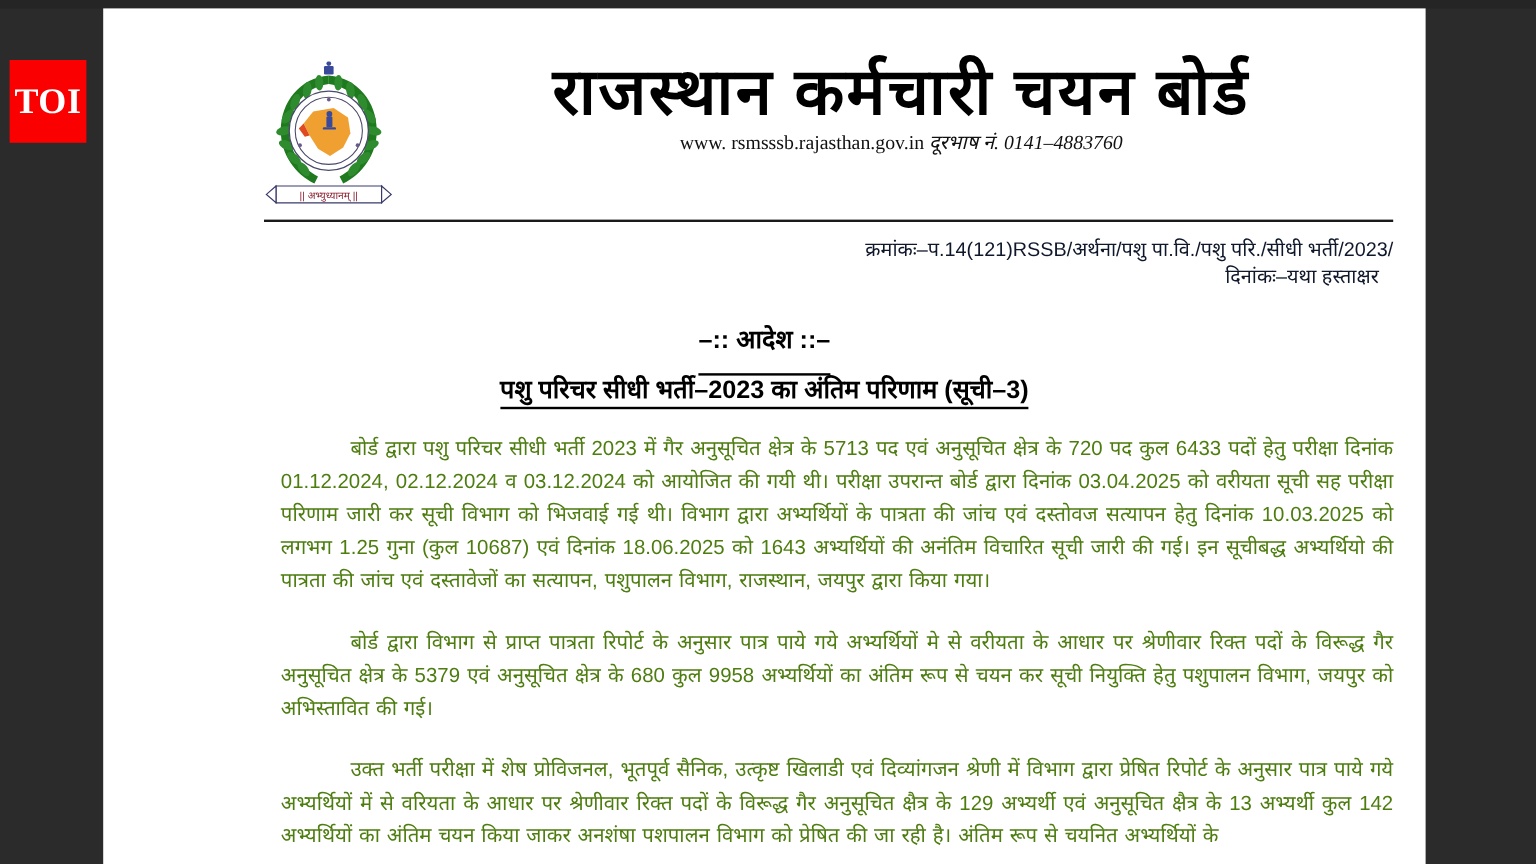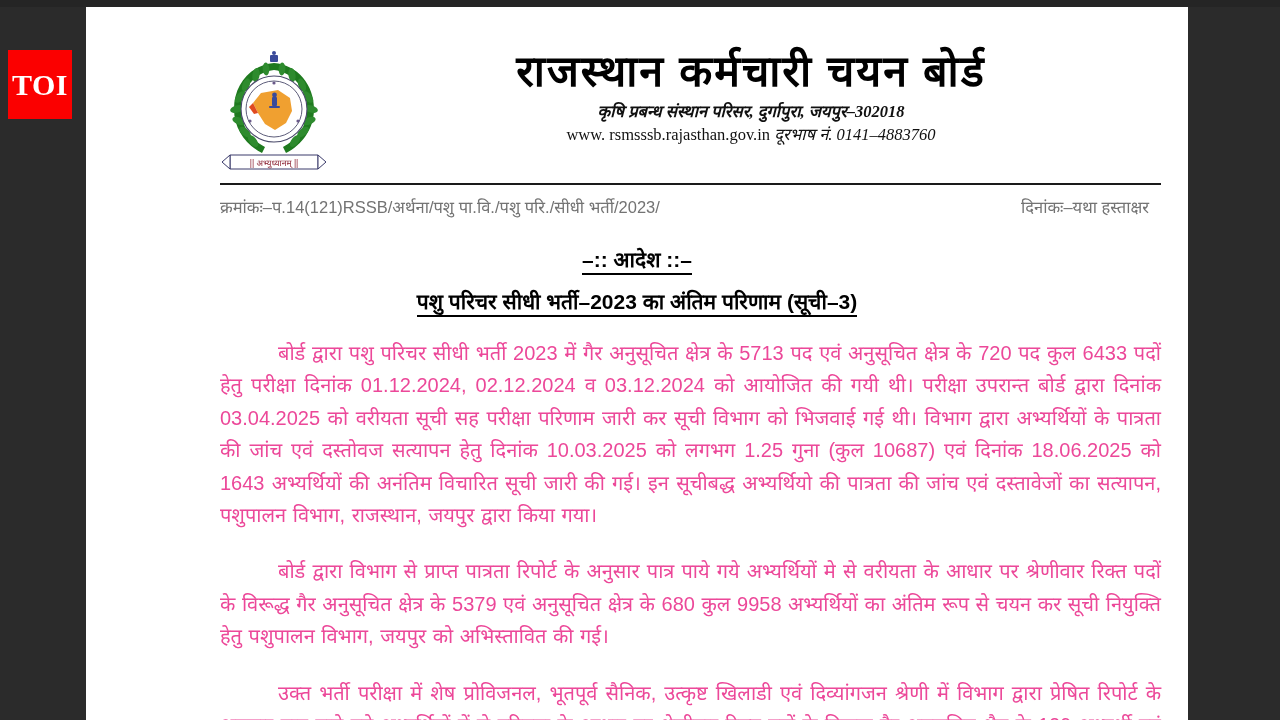--- a/index.html
+++ b/index.html
@@ -85,21 +85,21 @@
   }
 
   .masthead {
     flex: 1 1 auto;
     text-align: center;
     padding-left: 8px;
   }
 
   .org-title {
     font-family: "Liberation Sans", "DejaVu Sans", sans-serif;
-    font-size: 43px;
+    font-size: 54px;
     font-weight: 700;
     letter-spacing: 2px;
     color: #000;
     line-height: 1.12;
     white-space: nowrap;
   }
 
   .org-address {
     font-family: "Liberation Serif", "DejaVu Serif", serif;
     font-style: italic;
@@ -129,37 +129,38 @@
   }
 
   
   .ref-row {
     display: flex;
     justify-content: space-between;
     align-items: flex-end;
     margin: 10px 27px 0 134px;
     font-family: "Liberation Sans", "DejaVu Sans", sans-serif;
     font-size: 16.5px;
-    color: #737373;
+    color: #0f172a;
+    flex-direction: column;
   }
   .ref-row .ref-no { white-space: nowrap; }
   .ref-row .ref-date { white-space: nowrap; padding-right: 12px; margin-left: 32px; }
 
   
   .order-title {
     text-align: center;
     margin-top: 27px;
     font-family: "Liberation Sans", "DejaVu Sans", sans-serif;
     font-size: 21px;
     font-weight: 600;
     color: #000;
   }
   .order-title span {
     border-bottom: 2px solid #000;
-    padding-bottom: 2px;
+    padding-bottom: 16px;
   }
 
   .subject-title {
     text-align: center;
     margin-top: 14px;
     font-family: "Liberation Sans", "DejaVu Sans", sans-serif;
     font-size: 21px;
     font-weight: 700;
     color: #000;
   }
@@ -168,28 +169,29 @@
     padding-bottom: 2px;
   }
 
   
   .body-wrap {
     margin: 0 27px 0 134px;
   }
 
   .para {
     font-family: "Liberation Sans", "DejaVu Sans", sans-serif;
-    font-size: 20px;
+    font-size: 17px;
     line-height: 1.62;
-    color: #ec4899;
+    color: #4d7c0f;
     text-align: justify;
     text-align-last: left;
     text-indent: 58px;
     margin-top: 24px;
     word-spacing: 1px;
+    margin-left: 14px;
   }
   .para.first { margin-top: 22px; }
 </style>
 </head>
 <body>
 
 <div id="viewport">
 
   <div id="top-strip"></div>
 
@@ -257,21 +259,20 @@
 
             <g fill="#3a4a9a">
               <rect x="50" y="4" width="8" height="7" rx="1"></rect>
               <circle cx="54" cy="2" r="2"></circle>
             </g>
           </svg>
         </div>
 
         <div class="masthead">
           <div class="org-title">राजस्थान कर्मचारी चयन बोर्ड</div>
-          <div class="org-address">कृषि प्रबन्ध संस्थान परिसर, दुर्गापुरा, जयपुर–302018</div>
           <div class="org-contact">
             <span>www. rsmsssb.rajasthan.gov.in</span>
             <span class="phone">दूरभाष नं.</span>
             <span class="phone">0141–4883760</span>
           </div>
         </div>
       </div>
 
       <div class="head-rule"></div>
 

